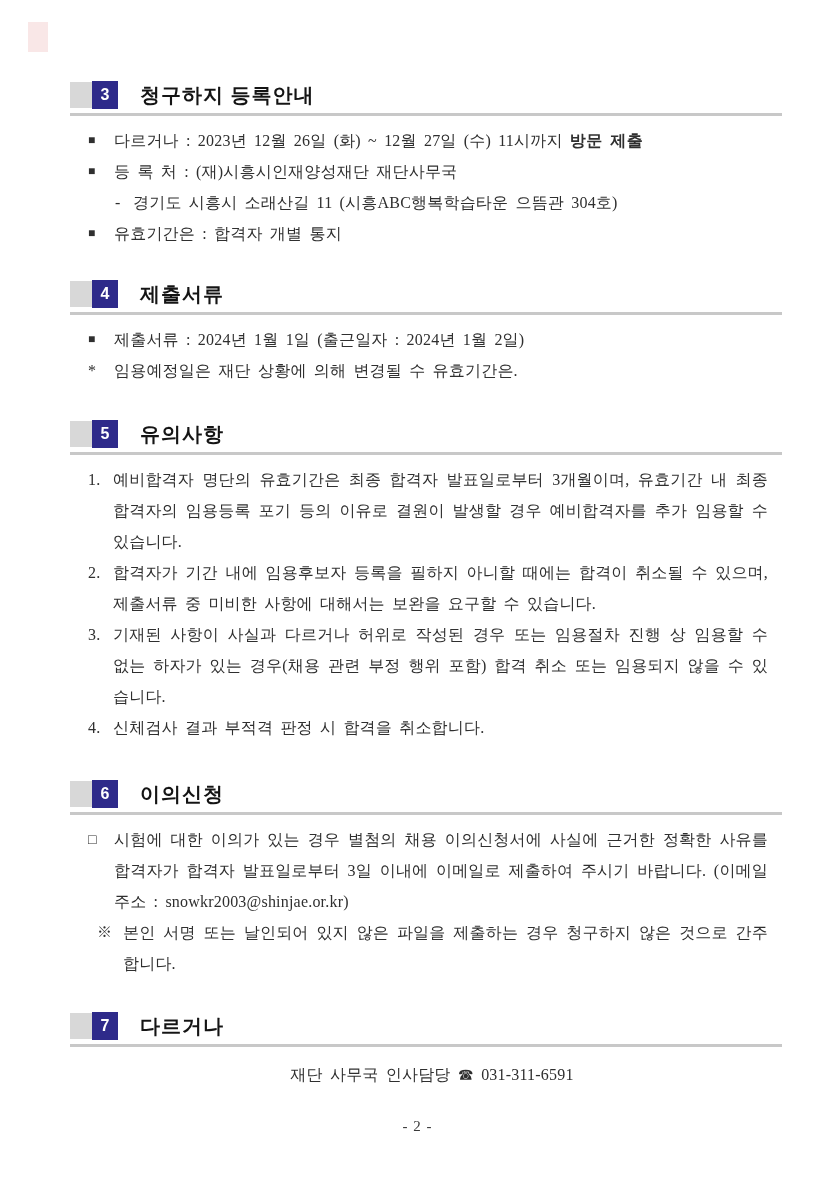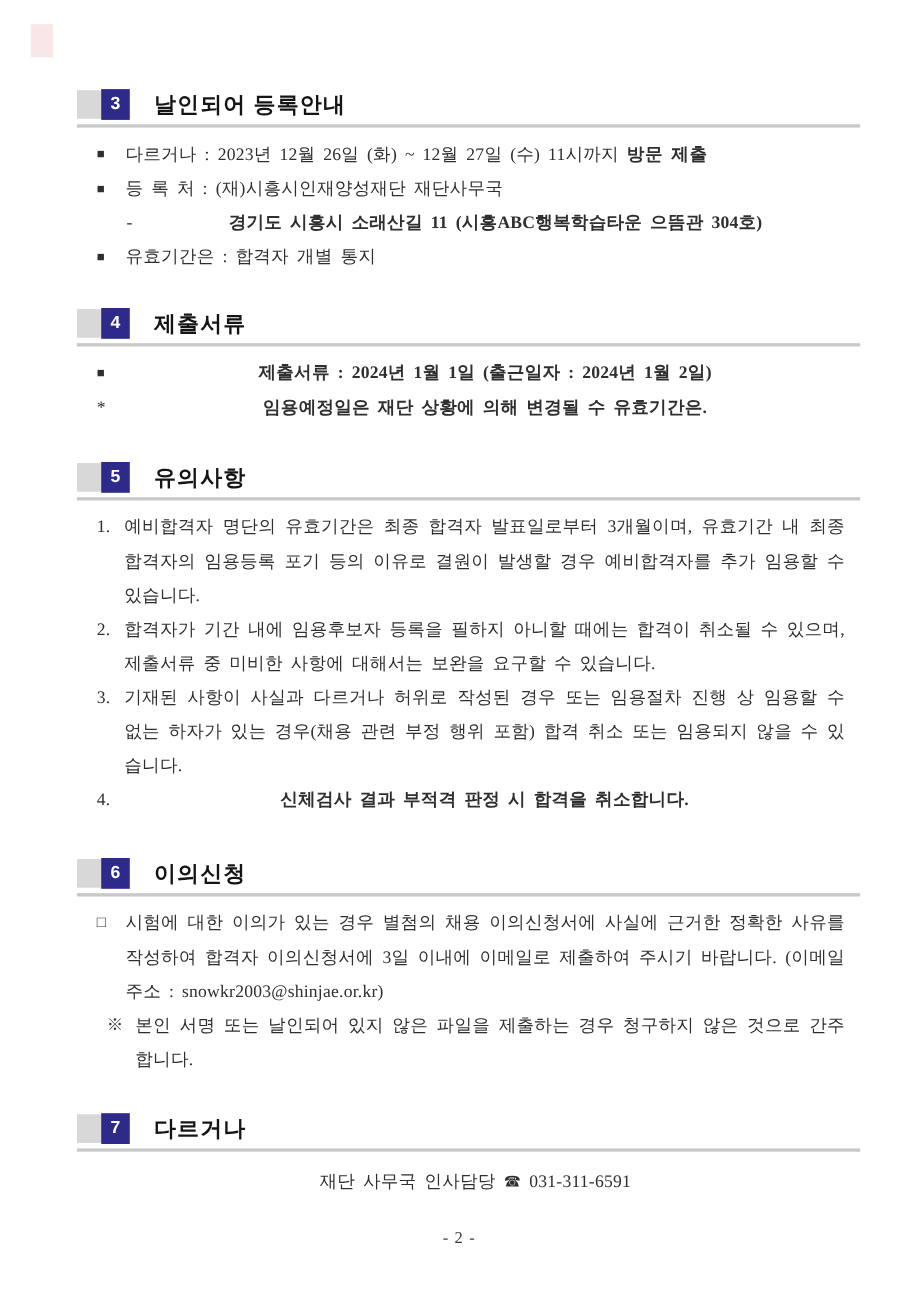--- a/index.html
+++ b/index.html
@@ -29,21 +29,21 @@
 
   .sec-body{padding:9px 14px 0 18px;font-size:16px;line-height:31px;
     word-spacing:3px;letter-spacing:0.2px;}
 
   .row{display:flex;margin:0;}
   .bullet{width:26px;flex:none;}
   .bullet.sq{font-size:12px;}
   .bullet.box{font-size:14px;}
   .bullet.ref{font-size:15px;}
   .txt{flex:1;text-align:justify;}
-  .txt.nojust{text-align:center;font-weight:bold;}
+  .txt.nojust{text-align:left;}
   .bd{font-weight:700;font-family:Liberation Serif, serif;letter-spacing:0.5px;}
 
   .sub-row{padding-left:27px;}
   .dash{width:18px;flex:none;}
 
   .num-row .no{width:25px;flex:none;}
   .note-row{margin-left:9px;}
 
   .plain-row{padding-left:8px;margin:3px 0 0 0;text-align:center;}
 
@@ -54,21 +54,21 @@
 <body>
 
 <div class="page">
 
   <div class="scan-mark"></div>
 
   <section class="sec" style="top:80px">
     <div class="sec-header">
       <span class="tab"></span>
       <span class="numbox">3</span>
-      <h2 class="sec-title">날인되어 등록안내</h2>
+      <h2 class="sec-title">청구하지 등록안내</h2>
     </div>
     <div class="sec-body">
       <p class="row">
         <span class="bullet sq">■</span>
         <span class="txt"><span>다르거나 : 2023년 12월 26일 (화) ~ 12월 27일 (수) 11시까지</span> <span class="bd">방문 제출</span></span>
       </p>
       <p class="row">
         <span class="bullet sq">■</span>
         <span class="txt">등 록 처 : (재)시흥시인재양성재단 재단사무국</span>
       </p>
@@ -129,21 +129,21 @@
 
   <section class="sec" style="top:779px">
     <div class="sec-header">
       <span class="tab"></span>
       <span class="numbox">6</span>
       <h2 class="sec-title">이의신청</h2>
     </div>
     <div class="sec-body">
       <p class="row">
         <span class="bullet box">□</span>
-        <span class="txt">시험에 대한 이의가 있는 경우 별첨의 채용 이의신청서에 사실에 근거한 정확한 사유를 작성하여 합격자 이의신청서에 3일 이내에 이메일로 제출하여 주시기 바랍니다. (이메일 주소 : snowkr2003@shinjae.or.kr)</span>
+        <span class="txt">시험에 대한 이의가 있는 경우 별첨의 채용 이의신청서에 사실에 근거한 정확한 사유를 합격자가 합격자 발표일로부터 3일 이내에 이메일로 제출하여 주시기 바랍니다. (이메일 주소 : snowkr2003@shinjae.or.kr)</span>
       </p>
       <p class="row note-row">
         <span class="bullet ref">※</span>
         <span class="txt">본인 서명 또는 날인되어 있지 않은 파일을 제출하는 경우 청구하지 않은 것으로 간주합니다.</span>
       </p>
     </div>
   </section>
 
   <section class="sec" style="top:1011px">
     <div class="sec-header">

